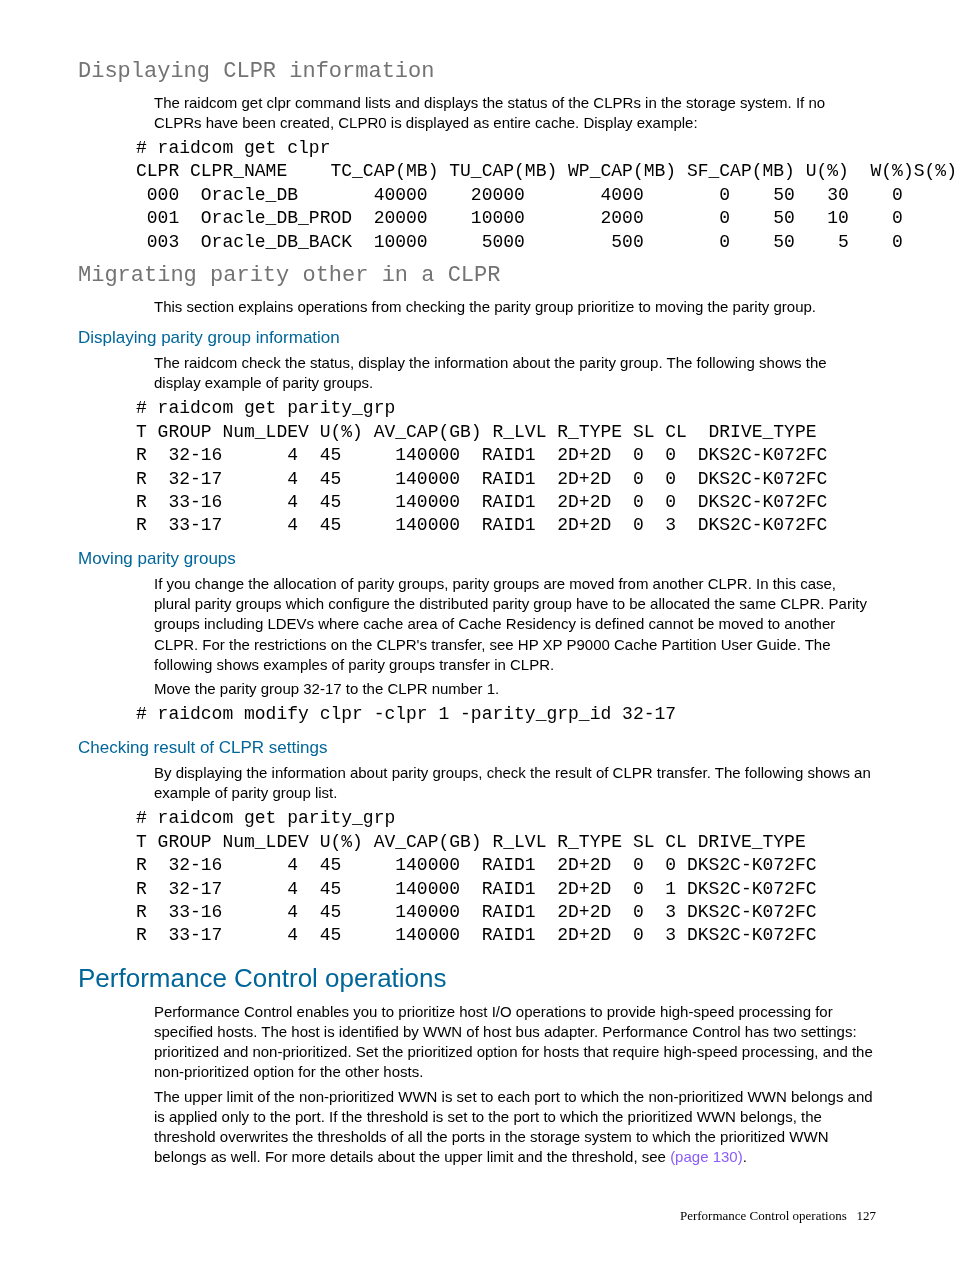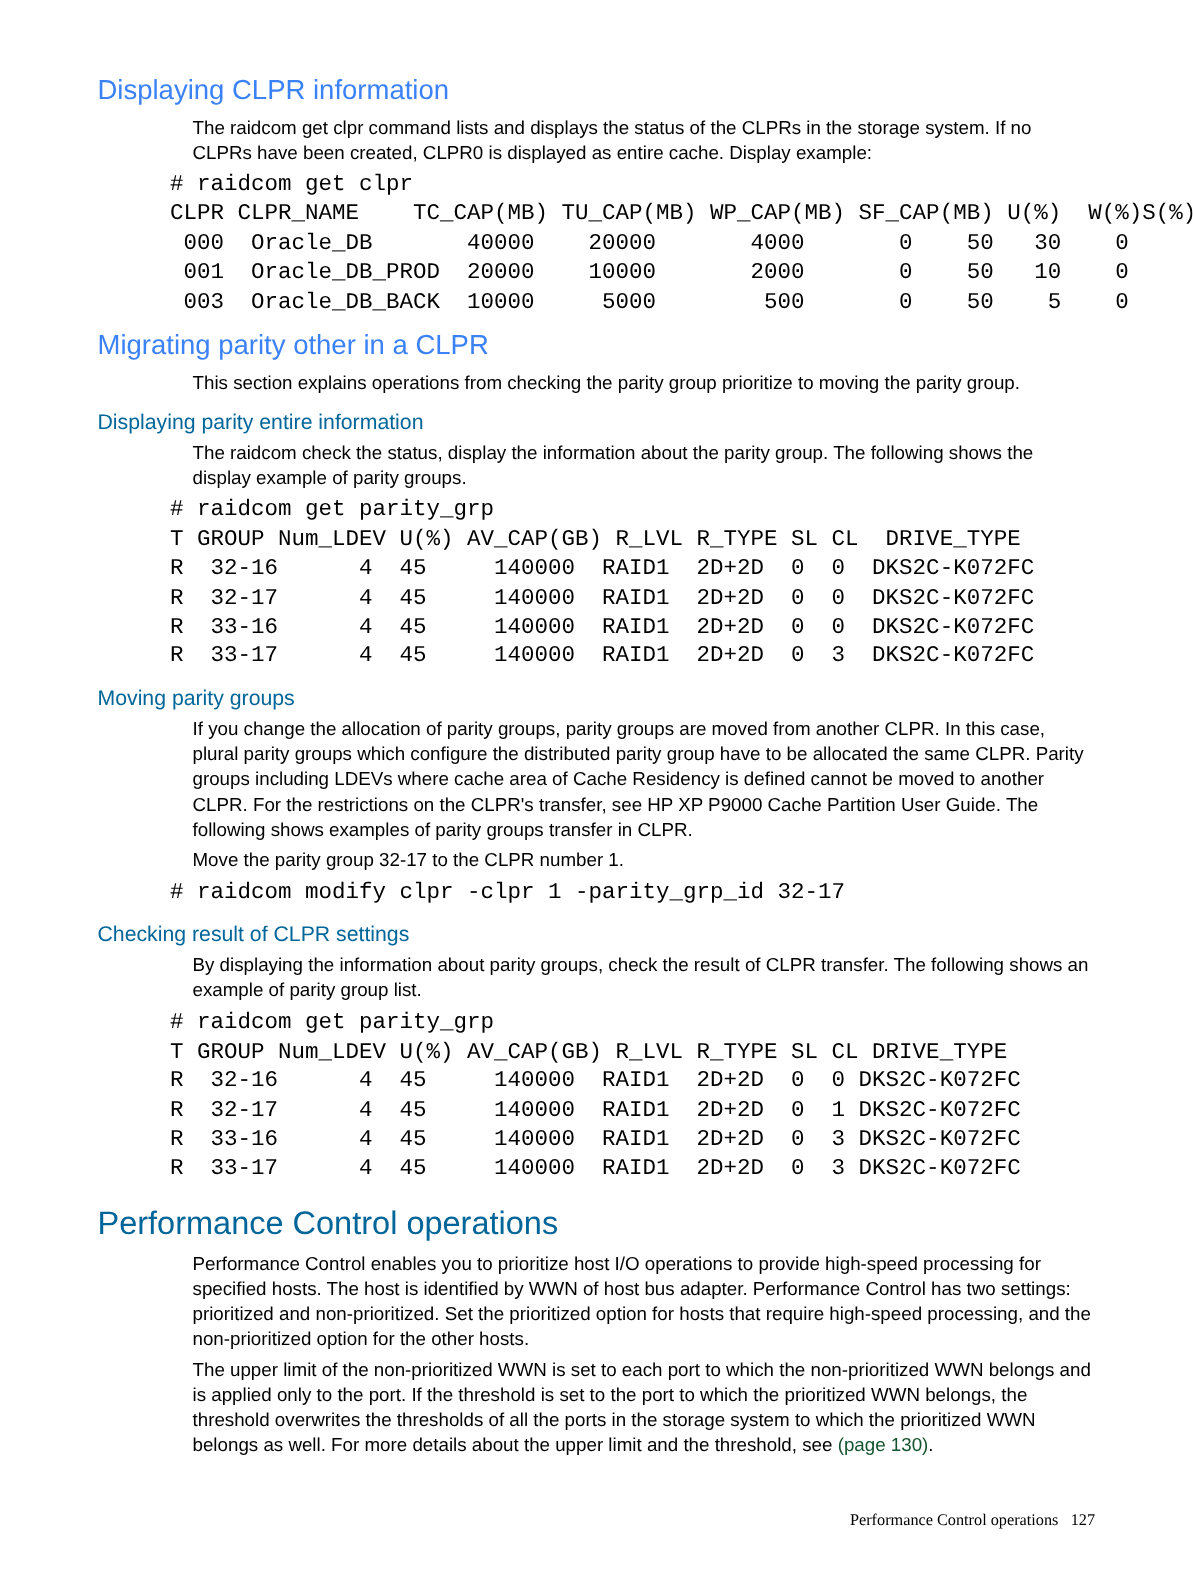--- a/index.html
+++ b/index.html
@@ -6,22 +6,22 @@
     font-family: Arial, Helvetica, sans-serif;
     font-size: 15px;
     color: #000;
     margin: 0;
     padding: 50px 78px 40px 78px;
     width: 954px;
     box-sizing: border-box;
     line-height: 1.3;
   }
   .h2 {
-    font-family: Liberation Sans, sans-serif;
-    color: #3b82f6;
+    font-family: Liberation Mono, monospace;
+    color: #737373;
     font-size: 22px;
     font-weight: normal;
     margin: 8px 0 6px 0;
   }
   .h1 {
     font-family: Arial, Helvetica, sans-serif;
     color: #006699;
     font-size: 26px;
     font-weight: normal;
     margin: 14px 0 6px 0;
@@ -41,21 +41,21 @@
   pre.code {
     font-family: "Courier New", monospace;
     font-size: 18px;
     white-space: pre;
     margin: 4px 0 8px 58px;
     line-height: 1.3;
   }
   .italic {
   }
   .link {
-    color: #14532d;
+    color: #8b5cf6;
   }
   .footer {
     margin-top: 40px;
     text-align: right;
     font-size: 13px;
     padding-right: 0;
     font-family: Liberation Serif, serif;
   }
 </style>
 </head>
@@ -65,21 +65,21 @@
 <div class="body-text">The raidcom get clpr command lists and displays the status of the CLPRs in the storage system. If no CLPRs have been created, CLPR0 is displayed as entire cache. Display example:</div>
 <pre class="code"># raidcom get clpr
 CLPR CLPR_NAME    TC_CAP(MB) TU_CAP(MB) WP_CAP(MB) SF_CAP(MB) U(%)  W(%)S(%)
  000  Oracle_DB       40000    20000       4000       0    50   30    0
  001  Oracle_DB_PROD  20000    10000       2000       0    50   10    0
  003  Oracle_DB_BACK  10000     5000        500       0    50    5    0</pre>
 
 <div class="h2">Migrating parity other in a CLPR</div>
 <div class="body-text">This section explains operations from checking the parity group prioritize to moving the parity group.</div>
 
-<div class="h3">Displaying parity entire information</div>
+<div class="h3">Displaying parity group information</div>
 <div class="body-text">The raidcom check the status, display the information about the parity group. The following shows the display example of parity groups.</div>
 <pre class="code"># raidcom get parity_grp
 T GROUP Num_LDEV U(%) AV_CAP(GB) R_LVL R_TYPE SL CL  DRIVE_TYPE
 R  32-16      4  45     140000  RAID1  2D+2D  0  0  DKS2C-K072FC
 R  32-17      4  45     140000  RAID1  2D+2D  0  0  DKS2C-K072FC
 R  33-16      4  45     140000  RAID1  2D+2D  0  0  DKS2C-K072FC
 R  33-17      4  45     140000  RAID1  2D+2D  0  3  DKS2C-K072FC</pre>
 
 <div class="h3">Moving parity groups</div>
 <div class="body-text">

